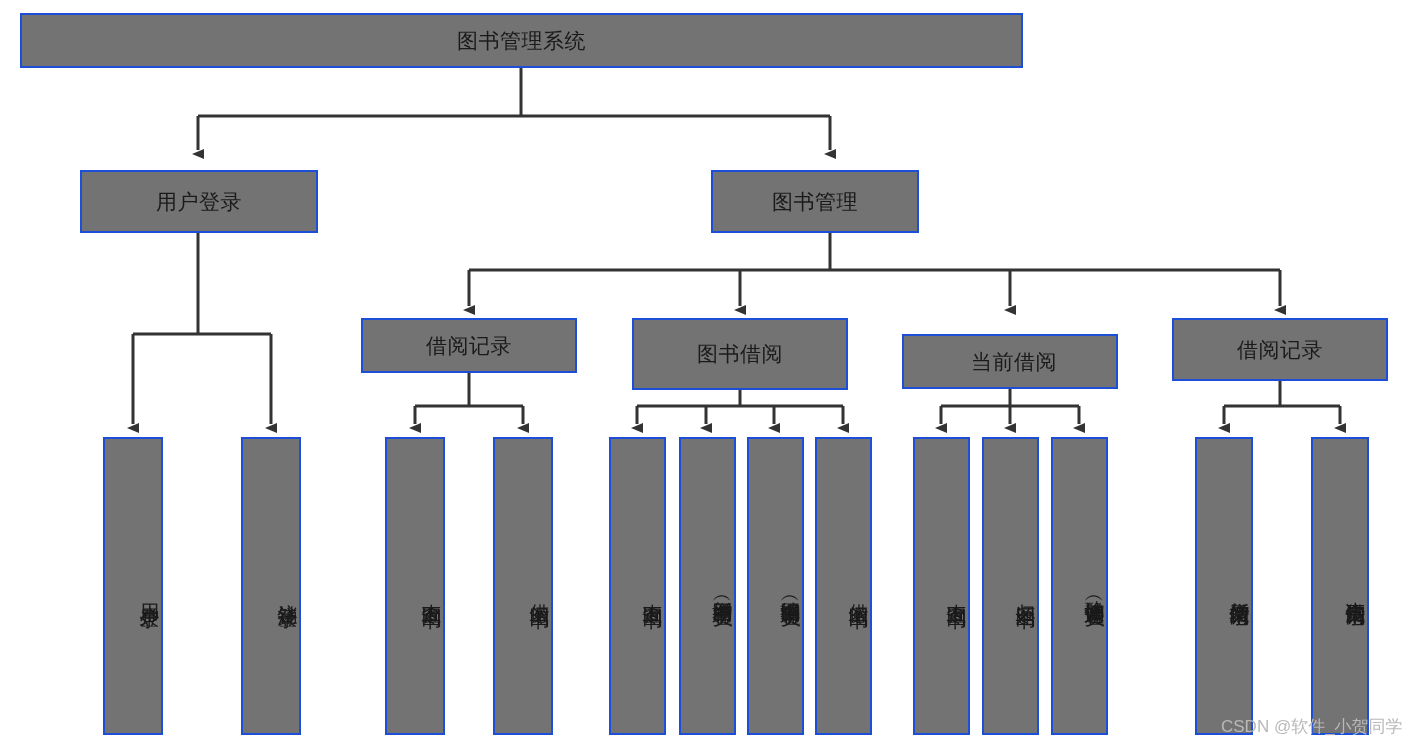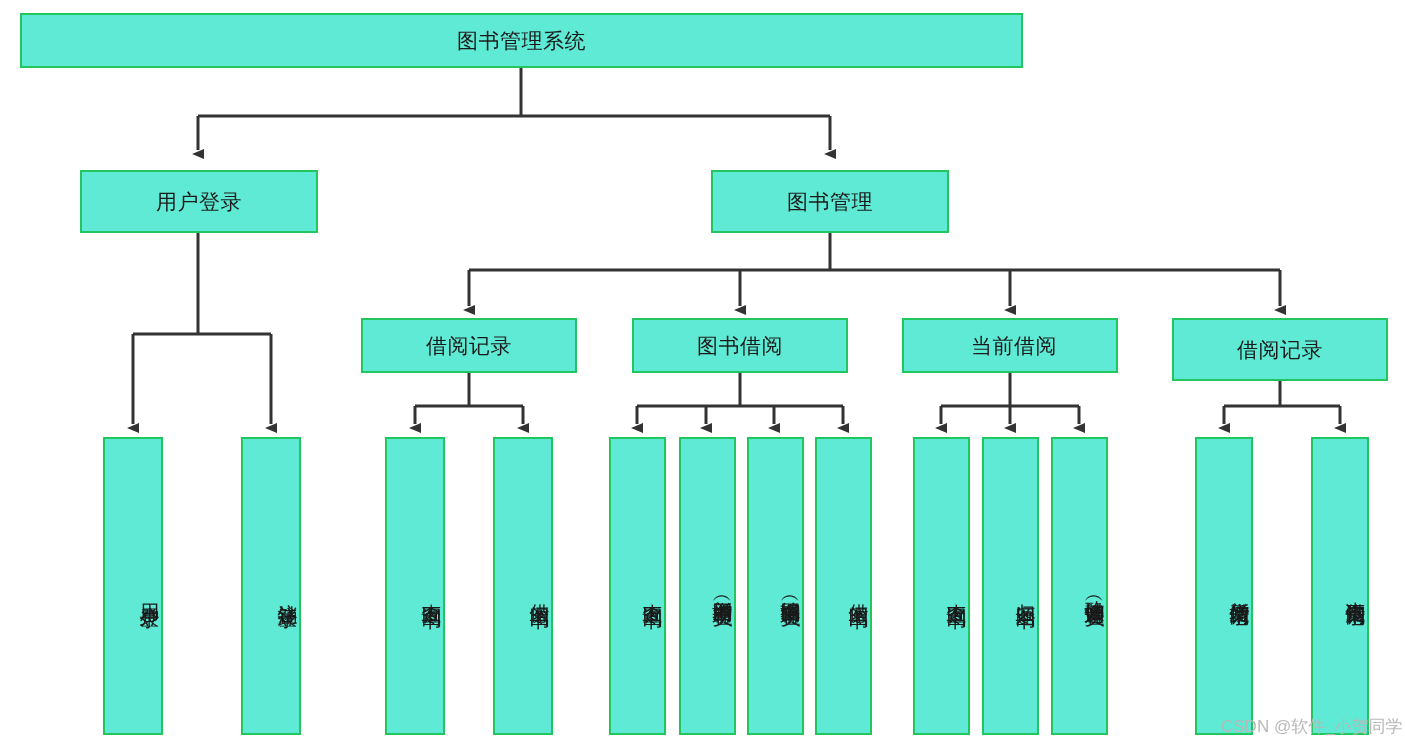--- a/index.html
+++ b/index.html
@@ -22,22 +22,22 @@
   svg.diagram-canvas {
     position: absolute;
     top: 0;
     left: 0;
     width: 1405px;
     height: 747px;
   }
   .node-box {
     position: absolute;
     box-sizing: border-box;
-    border: 2px solid #22c55e;
-    background: #5eead4;
+    border: 2px solid #1d4ed8;
+    background: #737373;
     display: flex;
     align-items: center;
     justify-content: center;
     color: #1a1a1a;
   }
   .node-box.horizontal {
     font-size: 21px;
     letter-spacing: 0.5px;
   }
   .node-box.vertical {
@@ -120,31 +120,31 @@
     </g>
   </svg>
 
   <div class="node-box horizontal" style="left:20px; top:13px; width:1003px; height:55px;">
     <span class="node-label">图书管理系统</span>
   </div>
 
   <div class="node-box horizontal" style="left:80px; top:170px; width:238px; height:63px;">
     <span class="node-label">用户登录</span>
   </div>
-  <div class="node-box horizontal" style="left:711px; top:170px; width:238px; height:63px;">
+  <div class="node-box horizontal" style="left:711px; top:170px; width:208px; height:63px;">
     <span class="node-label">图书管理</span>
   </div>
 
   <div class="node-box horizontal" style="left:361px; top:318px; width:216px; height:55px;">
     <span class="node-label">借阅记录</span>
   </div>
-  <div class="node-box horizontal" style="left:632px; top:318px; width:216px; height:55px;">
+  <div class="node-box horizontal" style="left:632px; top:318px; width:216px; height:72px;">
     <span class="node-label">图书借阅</span>
   </div>
-  <div class="node-box horizontal" style="left:902px; top:318px; width:216px; height:55px;padding-left:8px;">
+  <div class="node-box horizontal" style="left:902px; top:334px; width:216px; height:55px;padding-left:8px;">
     <span class="node-label">当前借阅</span>
   </div>
   <div class="node-box horizontal" style="left:1172px; top:318px; width:216px; height:63px;">
     <span class="node-label">借阅记录</span>
   </div>
 
   <div class="node-box vertical" style="left:103px; top:437px; width:60px; height:298px;">
     <span class="node-label">用户登录</span>
   </div>
   <div class="node-box vertical" style="left:241px; top:437px; width:60px; height:298px;">

